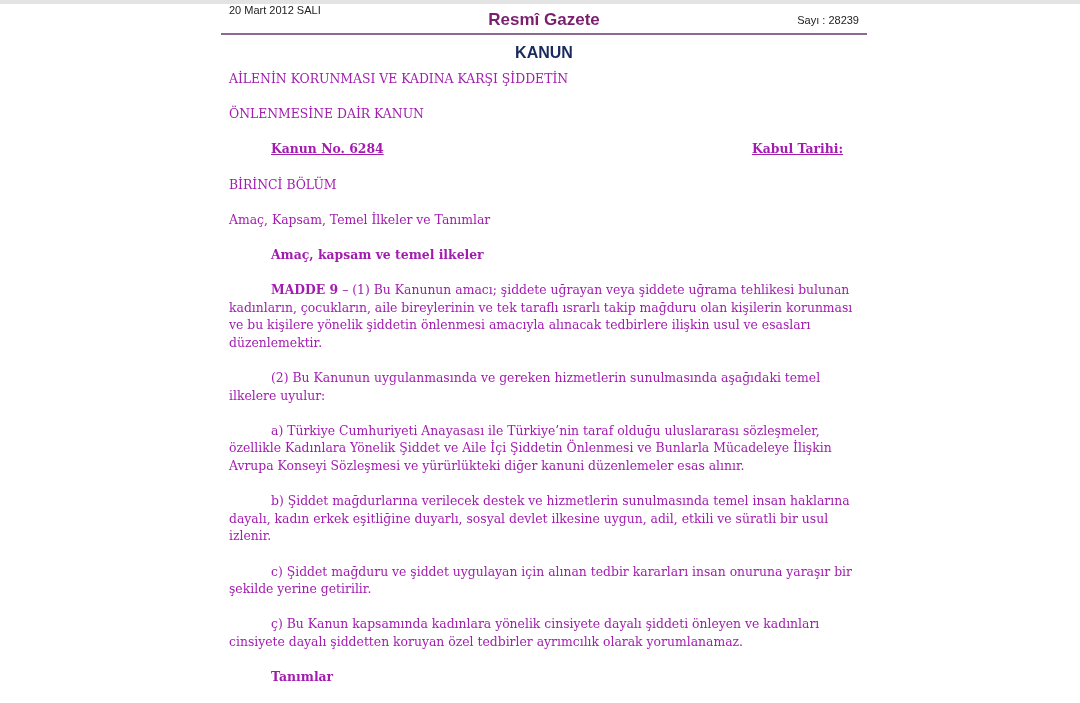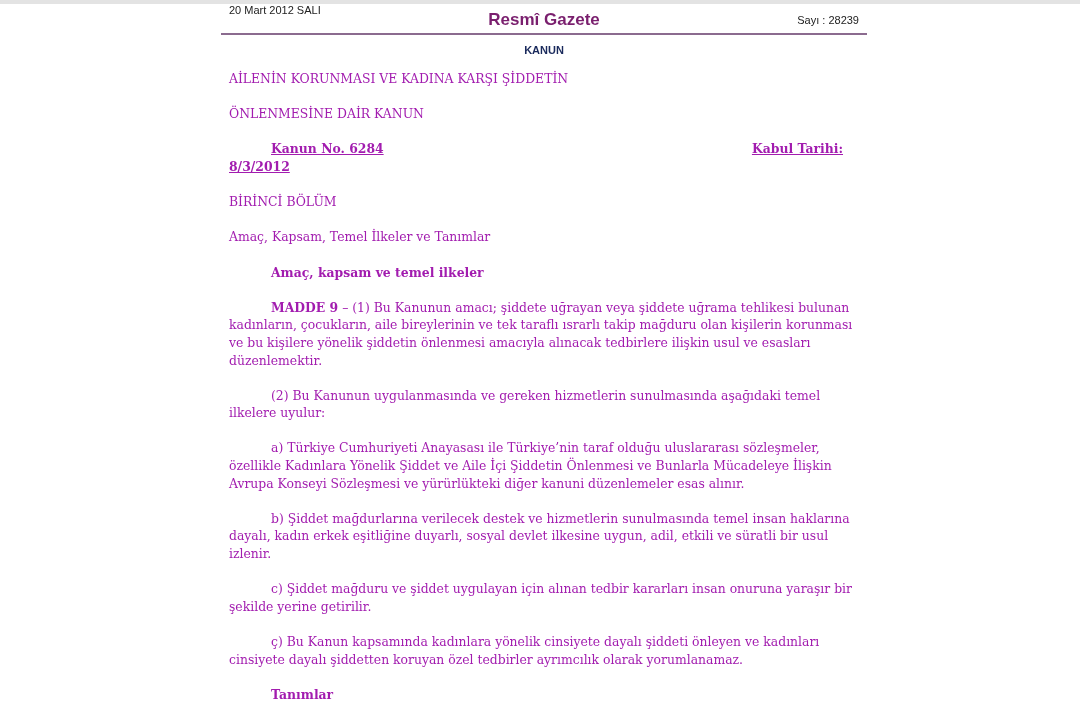--- a/index.html
+++ b/index.html
@@ -3,21 +3,21 @@
   <meta charset="utf-8">
   <style>
     html, body { margin: 0; padding: 0; background: #ffffff; }
     body { width: 1080px; height: 703px; overflow: hidden; position: relative; }
     .topbar { position: absolute; left: 0; top: 0; width: 1080px; height: 4px; background: #e3e3e3; }
     .page { position: absolute; left: 221px; top: 4px; width: 646px; }
     .header { position: relative; height: 29px; border-bottom: 2px solid #8b6b8f; }
     .hdr-date { position: absolute; left: 8px; top: 0; font-family: "Liberation Sans", sans-serif; font-size: 11px; color: #222; }
     .hdr-title { position: absolute; left: 0; right: 0; top: 6px; text-align: center; font-family: "Liberation Sans", sans-serif; font-size: 17px; font-weight: bold; color: #7a1f6e; letter-spacing: 0px; }
     .hdr-issue { position: absolute; right: 8px; top: 10px; font-family: "Liberation Sans", sans-serif; font-size: 11px; color: #222; }
-    .section-type { text-align: center; font-family: "Liberation Sans", sans-serif; font-size: 11px; font-weight: bold; color: #1a2a5c; margin-top: 9px; height: 16px; }
+    .section-type { text-align: center; font-family: "Liberation Sans", sans-serif; font-size: 16px; font-weight: bold; color: #1a2a5c; margin-top: 9px; height: 16px; }
     .doc { font-family: "DejaVu Serif", serif; font-size: 12.4px; color: #a21caf; line-height: 17.6px; padding-left: 8px; padding-right: 8px; }
     .doc p { margin: 0; }
     .gap { height: 17.6px; }
     .indent { text-indent: 42px; }
     .b { font-weight: bold; }
     .u { text-decoration: underline; font-weight: bold; }
     .lawline { position: relative; height: 17.6px; }
     .lawline .left { position: absolute; left: 42px; text-align: right; }
     .lawline .right { position: absolute; right: 16px; text-align: right; }
   </style>
@@ -38,21 +38,20 @@
   <div class="doc">
     <div class="gap" style="height:10px"></div>
     <p>AİLENİN KORUNMASI VE KADINA KARŞI ŞİDDETİN</p>
     <div class="gap"></div>
     <p>ÖNLENMESİNE DAİR KANUN</p>
     <div class="gap"></div>
     <div class="lawline">
       <span class="left u">Kanun No. 6284</span>
       <span class="right u">Kabul Tarihi:</span>
     </div>
-    <p><span class="u">8/3/2012</span></p>
     <div class="gap"></div>
     <p>BİRİNCİ BÖLÜM</p>
     <div class="gap"></div>
     <p>Amaç, Kapsam, Temel İlkeler ve Tanımlar</p>
     <div class="gap"></div>
     <p class="indent b">Amaç, kapsam ve temel ilkeler</p>
     <div class="gap"></div>
     <p class="indent"><span class="b">MADDE 9</span><span> – (1) Bu Kanunun amacı; şiddete uğrayan veya şiddete uğrama tehlikesi bulunan kadınların, çocukların, aile bireylerinin ve tek taraflı ısrarlı takip mağduru olan kişilerin korunması ve bu kişilere yönelik şiddetin önlenmesi amacıyla alınacak tedbirlere ilişkin usul ve esasları düzenlemektir.</span></p>
     <div class="gap"></div>
     <p class="indent">(2) Bu Kanunun uygulanmasında ve gereken hizmetlerin sunulmasında aşağıdaki temel ilkelere uyulur:</p>

